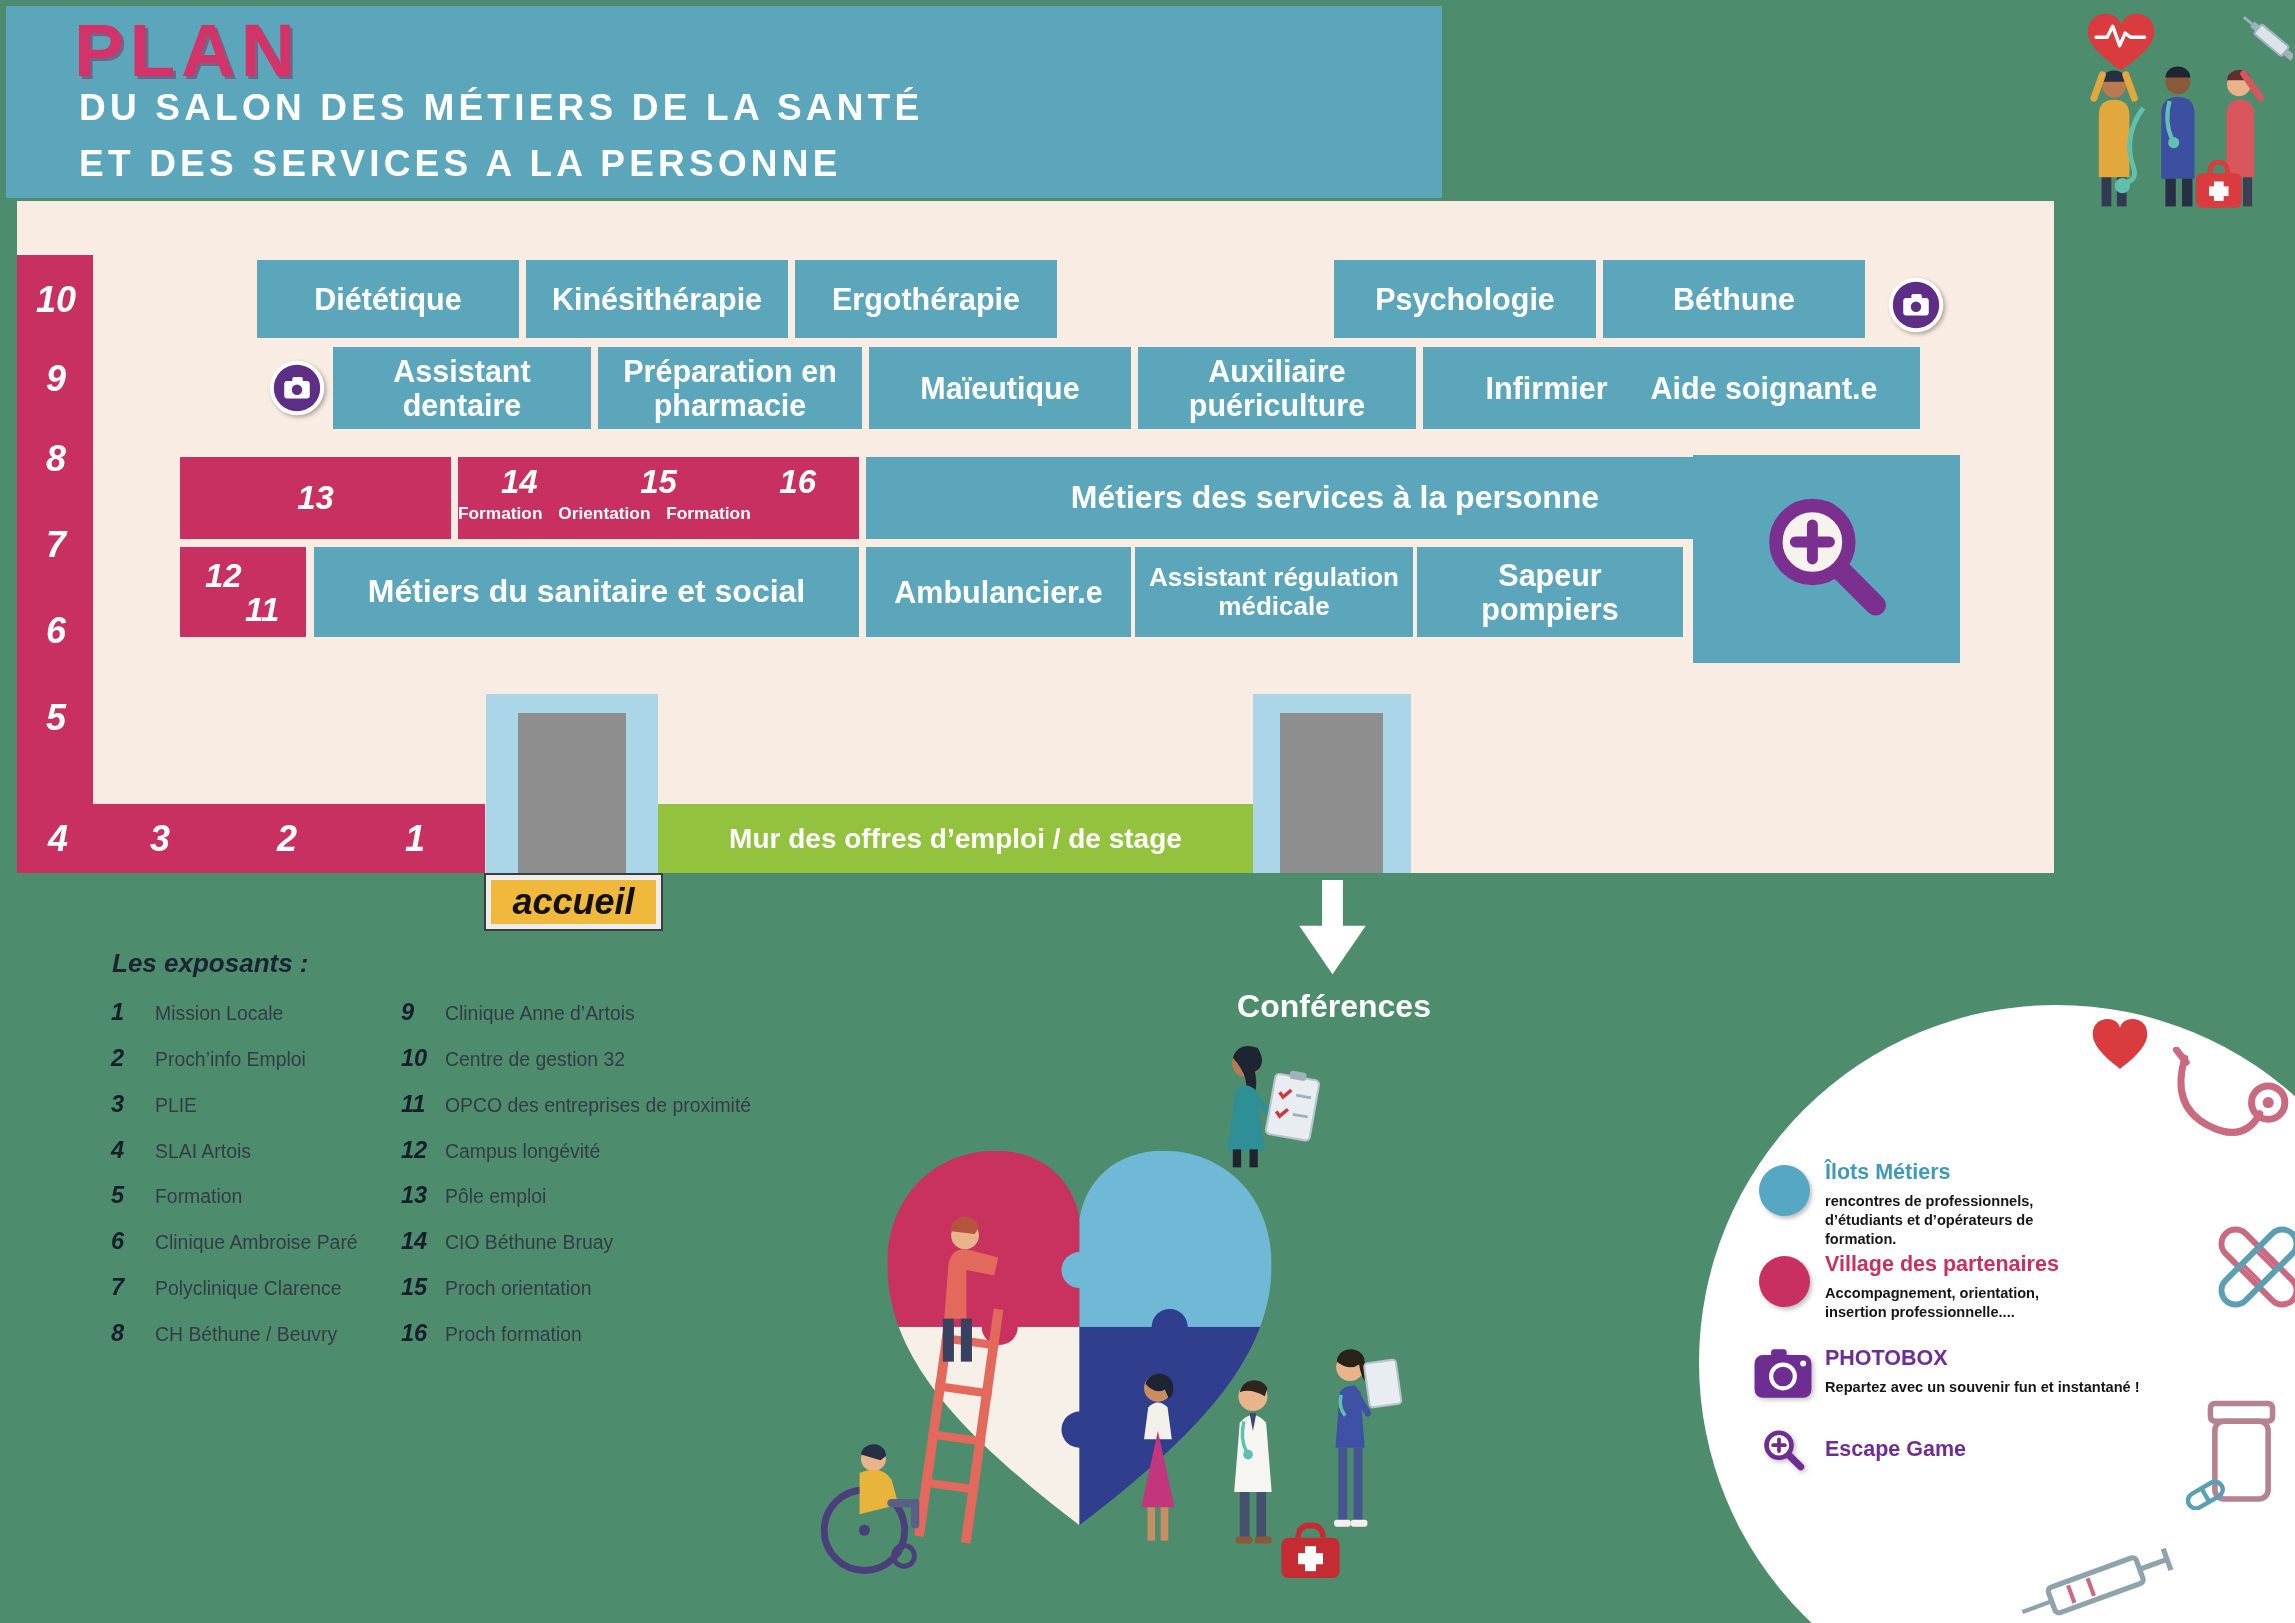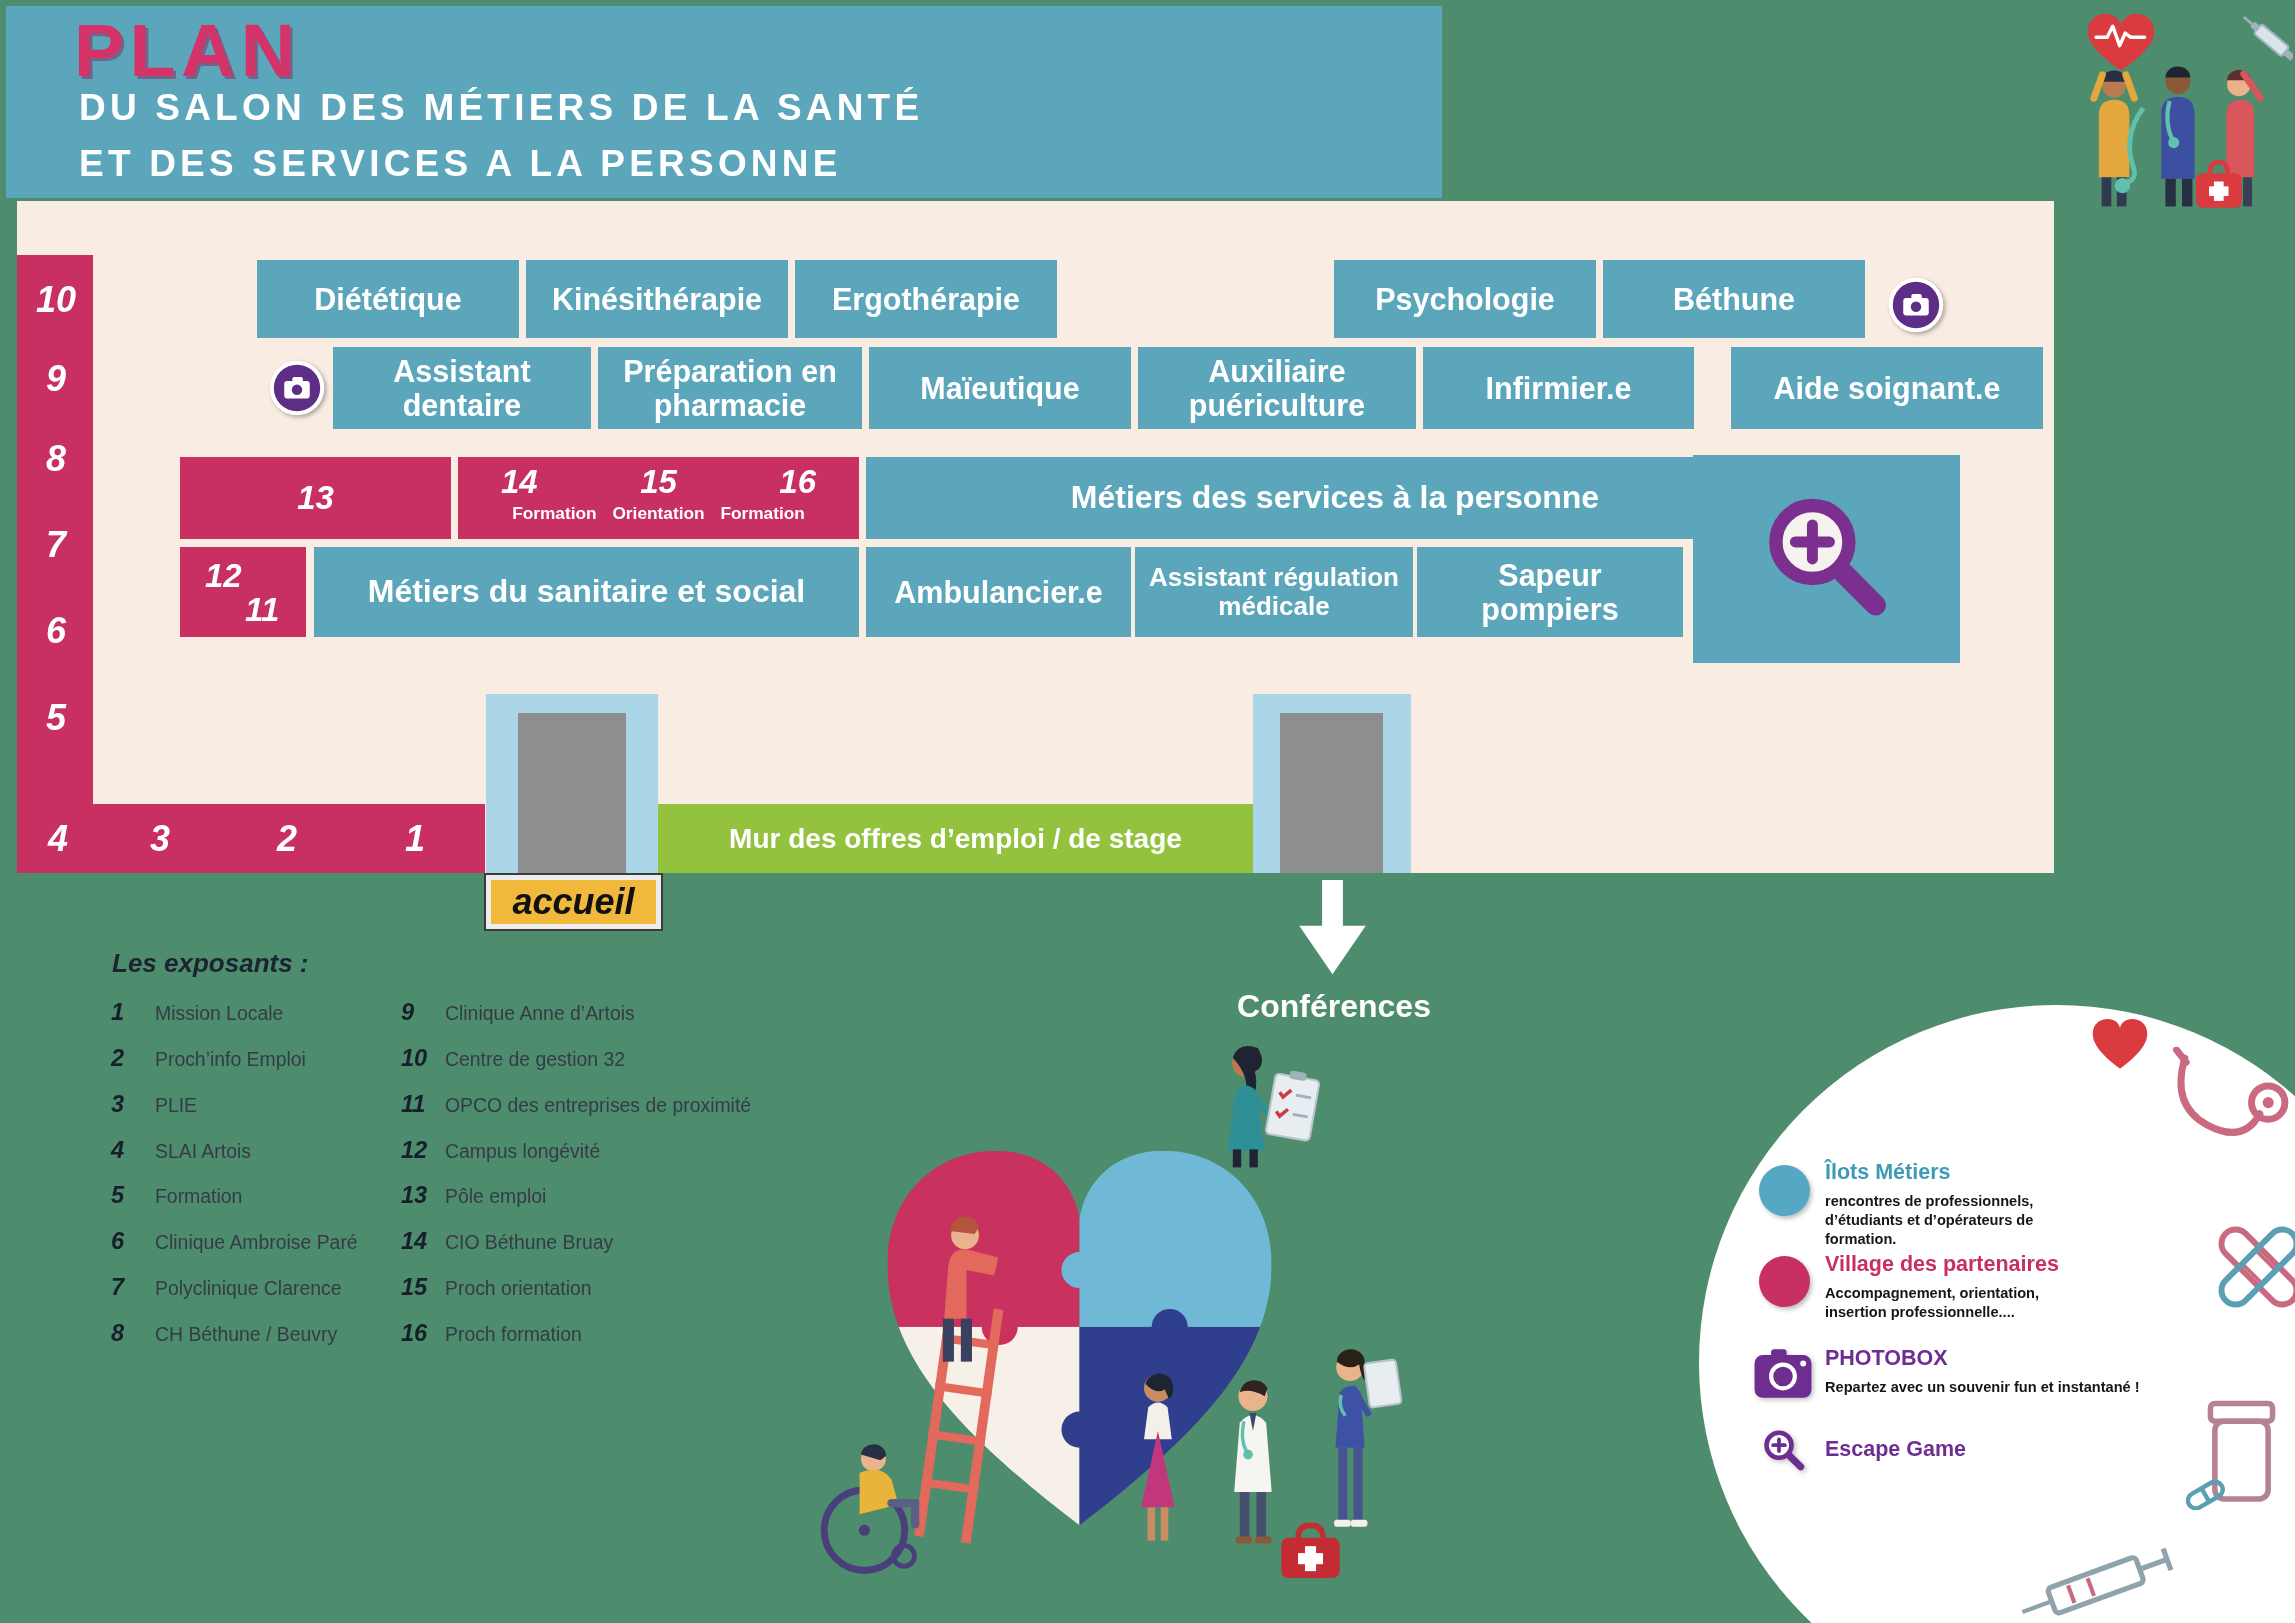--- a/index.html
+++ b/index.html
@@ -12,21 +12,21 @@
   .plan-bg{position:absolute;left:17.3px;top:201px;width:2037px;height:672px;background:#f9ece2}
   .pinkband{position:absolute;background:#c73060}
   .stand-num{position:absolute;transform:translate(-50%,-50%);color:#fff;font-weight:bold;font-style:italic;font-size:36px}
   .zone{position:absolute;background:#5ca6bc;color:#fff;font-weight:bold;font-size:30.5px;line-height:1.12;display:flex;align-items:center;justify-content:center;text-align:center;padding:0 16.7px}
   .zone.lg{font-size:32px}
   .zone.sm{font-size:26px;padding:0 7px}
   .pinkbox{position:absolute;background:#c73060;color:#fff}
   .pb-center{display:flex;align-items:center;justify-content:center}
   .pb-num{font-size:33px;font-weight:bold;font-style:italic}
   .pb-nums{display:flex;justify-content:space-between;padding:5.6px 43px 0}
-  .pb-caption{text-align:center;font-size:17.3px;font-weight:bold;word-spacing:11px;margin-top:2.8px}
+  .pb-caption{text-align:left;font-size:17.3px;font-weight:bold;word-spacing:11px;margin-top:2.8px}
   .greenband{position:absolute;left:658px;top:804px;width:595px;height:69px;background:#93c23f;color:#fff;font-weight:bold;font-size:28px;display:flex;align-items:center;justify-content:center}
   .doorframe{position:absolute;background:#abd6e8}
   .door{position:absolute;background:#8e8e8e}
   .accueil-outer{position:absolute;left:484px;top:873px;width:179px;height:58px;background:#ededed;border:2.8px solid #3c3c3c;padding:4.9px}
   .accueil-inner{width:100%;height:100%;background:#f0b93c;display:flex;align-items:center;justify-content:center;font-size:36px;font-weight:bold;font-style:italic;color:#111}
   .conf-label{position:absolute;left:1209px;top:988px;width:250px;text-align:center;color:#fff;font-weight:bold;font-size:32px}
   .exp-heading{position:absolute;left:112px;top:948px;font-size:26px;font-weight:bold;font-style:italic;color:#1c2431}
   .exp-row{position:absolute;display:flex;align-items:baseline}
   .exp-num{flex:0 0 44px;font-style:italic;font-weight:bold;font-size:23.6px;color:#171f2b}
   .exp-name{font-size:19.4px;color:#353b46;white-space:nowrap}
@@ -125,21 +125,21 @@
       <rect x="42" y="31" width="18" height="10" rx="3" fill="#ffffff"></rect>
       <circle cx="50" cy="53" r="9" fill="#5e2d86"></circle>
     </svg>
   </span>
 
   <div class="zone" style="left:333px;top:347px;width:258px;height:82px;padding:0 35px">Assistant dentaire</div>
   <div class="zone" style="left:598px;top:347px;width:264px;height:82px">Préparation en pharmacie</div>
   <div class="zone" style="left:869px;top:347px;width:262px;height:82px">Maïeutique</div>
   <div class="zone" style="left:1138px;top:347px;width:278px;height:82px;padding:0 42px">Auxiliaire puériculture</div>
   <div class="zone" style="left:1423px;top:347px;width:271px;height:82px">Infirmier.e</div>
-  <div class="zone" style="left:1731px;top:347px;width:312px;height:82px">Aide soignant.e</div>
+  <div class="zone" style="left:1608px;top:347px;width:312px;height:82px">Aide soignant.e</div>
 
   <div class="pinkbox pb-center" style="left:180px;top:457px;width:271px;height:82px">
     <span class="pb-num">13</span>
   </div>
   <div class="pinkbox" style="left:458px;top:457px;width:401px;height:82px">
     <div class="pb-nums">
       <span class="pb-num">14</span>
       <span class="pb-num">15</span>
       <span class="pb-num">16</span>
     </div>

